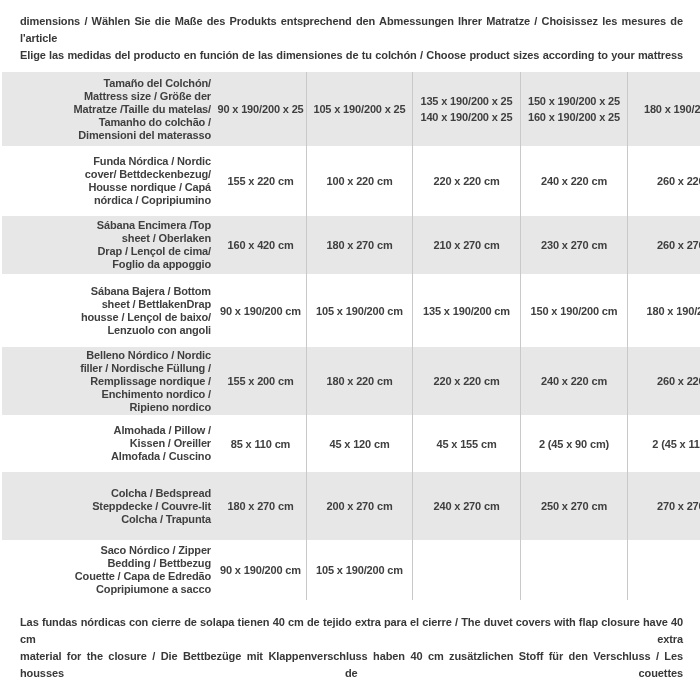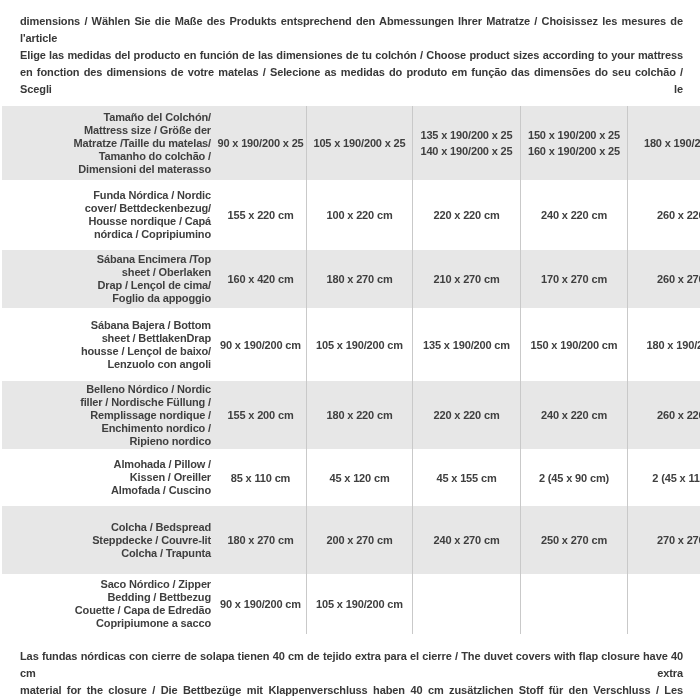--- a/index.html
+++ b/index.html
@@ -76,21 +76,20 @@
   .h6 { height: 57px; }
   .h7 { height: 68px; }
   .h8 { height: 60px; }
 </style>
 </head>
 <body>
 
 <div class="intro">
   <div class="tline just">dimensions / Wählen Sie die Maße des Produkts entsprechend den Abmessungen Ihrer Matratze / Choisissez les mesures de l'article</div>
   <div class="tline just">Elige las medidas del producto en función de las dimensiones de tu colchón / Choose product sizes according to your mattress</div>
-  <div class="tline just">en fonction des dimensions de votre matelas / Selecione as medidas do produto em função das dimensões do seu colchão / Scegli le</div>
 </div>
 
 <div class="tbl">
 
   <div class="row h1">
     <div class="cell label-cell w-label">Tamaño del Colchón/
 Mattress size / Größe der
 Matratze /Taille du matelas/
 Tamanho do colchão /
 Dimensioni del materasso</div>
@@ -116,21 +115,21 @@
   </div>
 
   <div class="row h3">
     <div class="cell label-cell">Sábana Encimera /Top
 sheet / Oberlaken
 Drap / Lençol de cima/
 Foglio da appoggio</div>
     <div class="cell value-cell">160 x 420 cm</div>
     <div class="cell value-cell v">180 x 270 cm</div>
     <div class="cell value-cell v">210 x 270 cm</div>
-    <div class="cell value-cell v">170 x 270 cm</div>
+    <div class="cell value-cell v">230 x 270 cm</div>
     <div class="cell value-cell v">260 x 270 cm</div>
   </div>
 
   <div class="row h4">
     <div class="cell label-cell">Sábana Bajera / Bottom
 sheet / BettlakenDrap
 housse / Lençol de baixo/
 Lenzuolo con angoli</div>
     <div class="cell value-cell">90 x 190/200 cm</div>
     <div class="cell value-cell v">105 x 190/200 cm</div>

